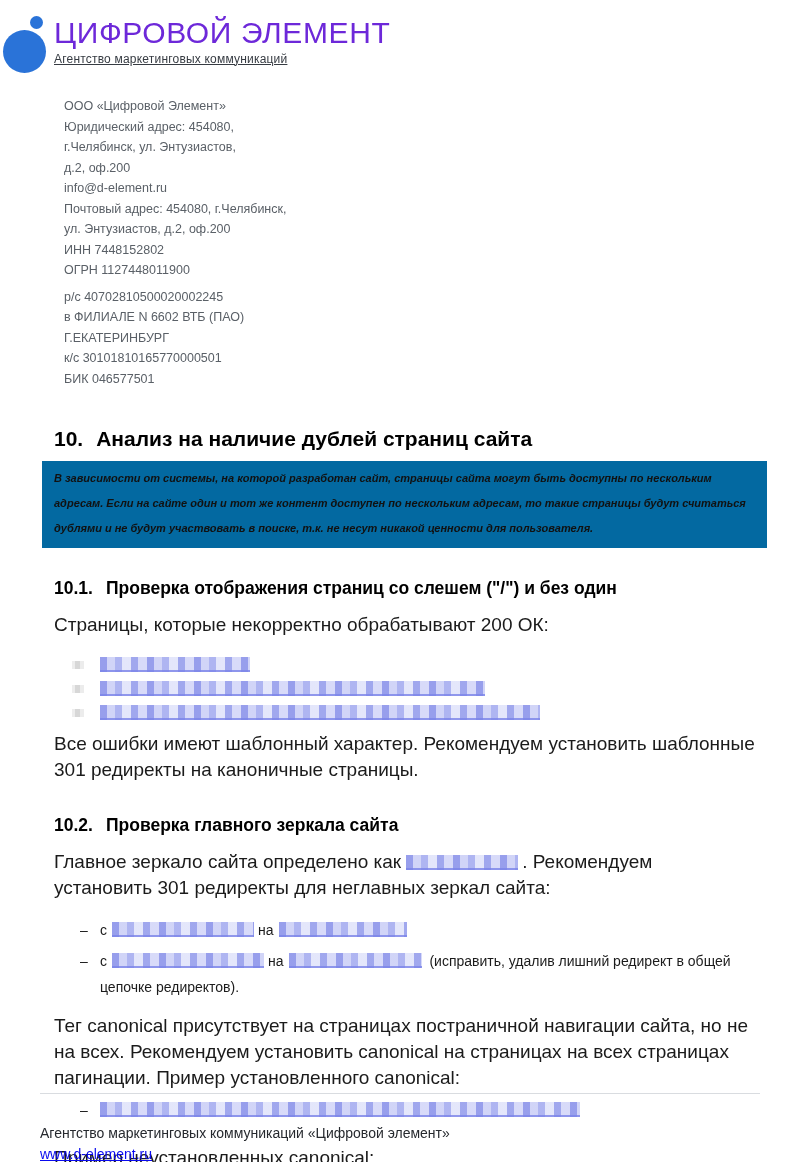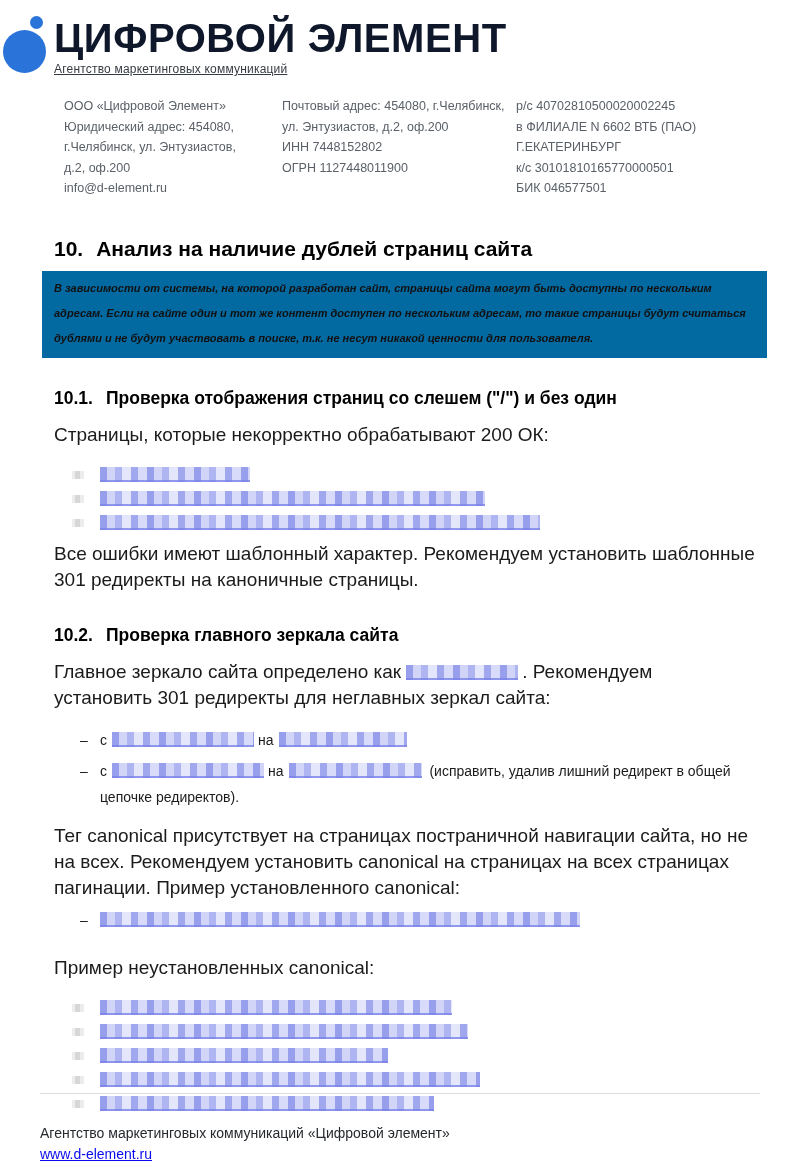--- a/index.html
+++ b/index.html
@@ -12,29 +12,29 @@
     overflow:hidden;
     box-sizing:border-box;
     padding:8px 45px 0 54px;
   }
   
   .logo-wrap{position:relative;height:72px;}
   .logo-mark{position:absolute;left:-52px;top:6px;width:50px;height:62px;}
   .circle-big{position:absolute;left:1px;top:16px;width:43px;height:43px;border-radius:50%;}
   .circle-small{position:absolute;left:28px;top:2px;width:13px;height:13px;border-radius:50%;}
   .brand-title{
-    font-size:40px;font-weight:bold;color:#0f172a;
+    font-size:30px;font-weight:normal;color:#6d28d9;
     letter-spacing:.6px;line-height:1.05;padding-top:9px;
   }
   .brand-subtitle{font-size:12px;color:#363b42;margin-top:3px;letter-spacing:.2px;text-decoration:underline;}
   
-  .contacts{display:flex;margin:16px 0 0 10px;font-size:12.5px;line-height:20.5px;color:#5a6067;}
+  .contacts{display:flex;margin:16px 0 0 10px;font-size:12.5px;line-height:20.5px;color:#5a6067;flex-direction:column;}
   .contacts .col1{width:219px;}
   .contacts .col2{width:235px;}
-  .contacts .col3{width:240px;}
+  .contacts .col3{width:240px;margin-top:6px;}
   
   .h-main{margin:38px 0 0 0;font-size:21px;font-weight:bold;color:#000;}
   .h-sub{margin:30px 0 0 0;font-size:17.5px;font-weight:bold;color:#000;}
   .h-num{margin-right:13px;}
   
   .intro{
     margin:10px -12px 0 -12px;
     padding:5px 12px 7px 12px;
     background:#0369a1;
     font-size:11px;font-style:italic;font-weight:bold;

